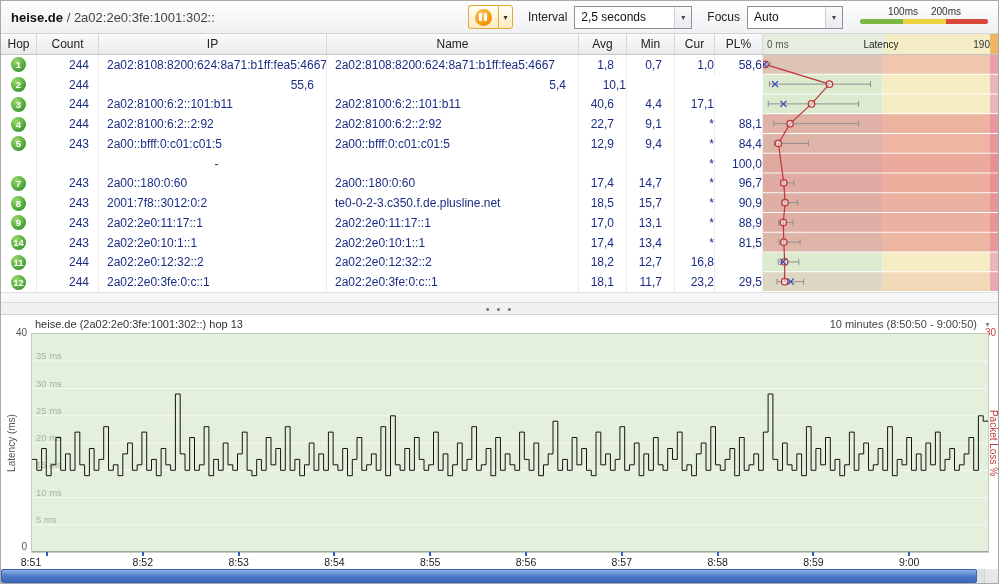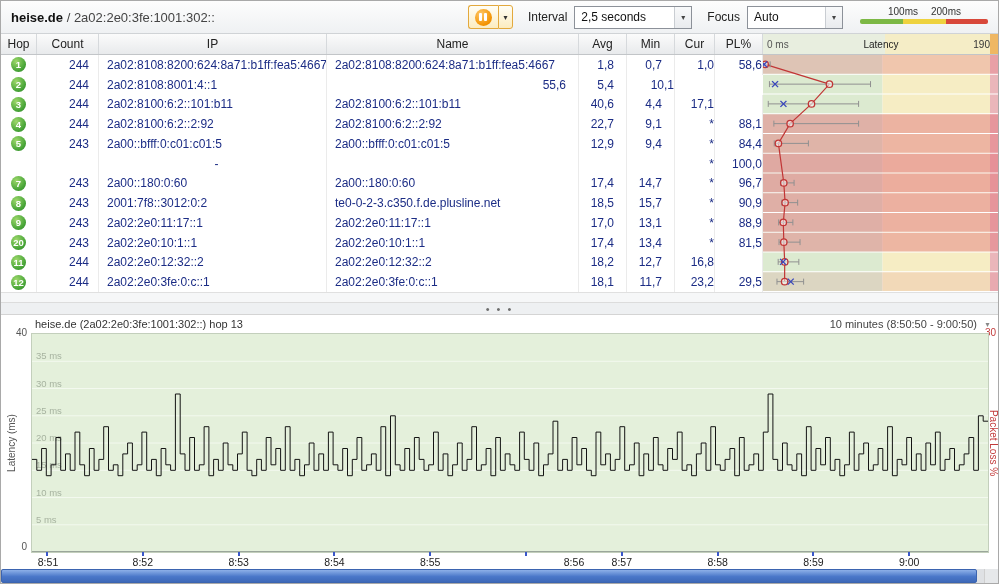--- a/index.html
+++ b/index.html
@@ -157,21 +157,20 @@
         <div class="cell c-min">0,7</div>
         <div class="cell c-cur">1,0</div>
         <div class="cell c-pl">58,6</div>
         <div class="cell c-graph"></div>
       </div>
       <div class="trow">
         <div class="cell c-hop">
           <span class="hopball">2</span>
         </div>
         <div class="cell c-count">244</div>
-        <div class="cell c-name">2a02:8108:8001:4::1</div>
         <div class="cell c-avg">55,6</div>
         <div class="cell c-min">5,4</div>
         <div class="cell c-cur">10,1</div>
         <div class="cell c-pl"></div>
         <div class="cell c-graph"></div>
       </div>
       <div class="trow">
         <div class="cell c-hop">
           <span class="hopball">3</span>
         </div>
@@ -255,21 +254,21 @@
         <div class="cell c-ip">2a02:2e0:11:17::1</div>
         <div class="cell c-name">2a02:2e0:11:17::1</div>
         <div class="cell c-avg">17,0</div>
         <div class="cell c-min">13,1</div>
         <div class="cell c-cur">*</div>
         <div class="cell c-pl">88,9</div>
         <div class="cell c-graph"></div>
       </div>
       <div class="trow">
         <div class="cell c-hop">
-          <span class="hopball">20</span>
+          <span class="hopball">14</span>
         </div>
         <div class="cell c-count">243</div>
         <div class="cell c-ip">2a02:2e0:10:1::1</div>
         <div class="cell c-name">2a02:2e0:10:1::1</div>
         <div class="cell c-avg">17,4</div>
         <div class="cell c-min">13,4</div>
         <div class="cell c-cur">*</div>
         <div class="cell c-pl">81,5</div>
         <div class="cell c-graph"></div>
       </div>
@@ -437,31 +436,31 @@
           <line x1="0" y1="163.5" x2="956" y2="163.5" stroke="#f3f9ef" stroke-width="1"></line>
           <text x="4" y="161.5" fill="#a7b3a0" font-size="9.5">10 ms</text>
           <line x1="0" y1="190.8" x2="956" y2="190.8" stroke="#f3f9ef" stroke-width="1"></line>
           <text x="4" y="188.8" fill="#a7b3a0" font-size="9.5">5 ms</text>
           <path d="M0 125.4 H4.8 V136.3 H9.6 V114.5 H14.3 V141.7 H19.1 V130.8 H23.9 V103.5 H28.7 V136.3 H33.5 V119.9 H38.2 V136.3 H43.0 V98.1 H47.8 V130.8 H52.6 V141.7 H57.4 V114.5 H62.1 V136.3 H66.9 V125.4 H71.7 V92.7 H76.5 V136.3 H81.3 V130.8 H86.0 V141.7 H90.8 V119.9 H95.6 V109.0 H100.4 V136.3 H105.2 V130.8 H109.9 V98.1 H114.7 V136.3 H119.5 V125.4 H124.3 V141.7 H129.1 V114.5 H133.8 V130.8 H138.6 V136.3 H143.4 V60.0 H148.2 V119.9 H153.0 V136.3 H157.7 V103.5 H162.5 V136.3 H167.3 V130.8 H172.1 V92.7 H176.9 V141.7 H181.6 V125.4 H186.4 V136.3 H191.2 V109.0 H196.0 V130.8 H200.8 V136.3 H205.5 V119.9 H210.3 V98.1 H215.1 V136.3 H219.9 V141.7 H224.7 V125.4 H229.4 V136.3 H234.2 V103.5 H239.0 V130.8 H243.8 V114.5 H248.6 V136.3 H253.3 V92.7 H258.1 V136.3 H262.9 V125.4 H267.7 V141.7 H272.5 V130.8 H277.2 V109.0 H282.0 V136.3 H286.8 V119.9 H291.6 V136.3 H296.4 V98.1 H301.1 V130.8 H305.9 V136.3 H310.7 V114.5 H315.5 V141.7 H320.3 V125.4 H325.0 V103.5 H329.8 V136.3 H334.6 V130.8 H339.4 V119.9 H344.2 V136.3 H348.9 V92.7 H353.7 V141.7 H358.5 V81.8 H363.3 V130.8 H368.1 V136.3 H372.8 V114.5 H377.6 V136.3 H382.4 V103.5 H387.2 V125.4 H392.0 V136.3 H396.7 V130.8 H401.5 V98.1 H406.3 V136.3 H411.1 V119.9 H415.9 V141.7 H420.6 V130.8 H425.4 V109.0 H430.2 V136.3 H435.0 V125.4 H439.8 V92.7 H444.5 V136.3 H449.3 V130.8 H454.1 V114.5 H458.9 V141.7 H463.7 V103.5 H468.4 V136.3 H473.2 V119.9 H478.0 V130.8 H482.8 V136.3 H487.6 V98.1 H492.3 V125.4 H497.1 V136.3 H501.9 V109.0 H506.7 V141.7 H511.5 V130.8 H516.2 V119.9 H521.0 V87.2 H525.8 V136.3 H530.6 V125.4 H535.4 V136.3 H540.1 V103.5 H544.9 V130.8 H549.7 V114.5 H554.5 V136.3 H559.3 V141.7 H564.0 V98.1 H568.8 V130.8 H573.6 V119.9 H578.4 V136.3 H583.2 V125.4 H587.9 V92.7 H592.7 V136.3 H597.5 V130.8 H602.3 V109.0 H607.1 V141.7 H611.8 V119.9 H616.6 V136.3 H621.4 V103.5 H626.2 V130.8 H631.0 V136.3 H635.7 V114.5 H640.5 V125.4 H645.3 V98.1 H650.1 V136.3 H654.9 V130.8 H659.6 V141.7 H664.4 V119.9 H669.2 V109.0 H674.0 V136.3 H678.8 V92.7 H683.5 V130.8 H688.3 V136.3 H693.1 V125.4 H697.9 V114.5 H702.7 V141.7 H707.4 V103.5 H712.2 V136.3 H717.0 V130.8 H721.8 V119.9 H726.6 V136.3 H731.3 V98.1 H736.1 V60.0 H740.9 V125.4 H745.7 V136.3 H750.5 V109.0 H755.2 V130.8 H760.0 V136.3 H764.8 V119.9 H769.6 V141.7 H774.4 V92.7 H779.1 V136.3 H783.9 V114.5 H788.7 V130.8 H793.5 V103.5 H798.3 V136.3 H803.0 V125.4 H807.8 V141.7 H812.6 V130.8 H817.4 V98.1 H822.2 V136.3 H826.9 V119.9 H831.7 V109.0 H836.5 V136.3 H841.3 V130.8 H846.1 V114.5 H850.8 V136.3 H855.6 V92.7 H860.4 V141.7 H865.2 V125.4 H870.0 V130.8 H874.7 V103.5 H879.5 V136.3 H884.3 V119.9 H889.1 V136.3 H893.9 V109.0 H898.6 V130.8 H903.4 V98.1 H908.2 V136.3 H913.0 V125.4 H917.8 V114.5 H922.5 V136.3 H927.3 V130.8 H932.1 V119.9 H936.9 V103.5 H941.7 V136.3 H946.4 V81.8 H951.2 V87.2 H956" fill="none" stroke="#141414" stroke-width="1"></path>
           <line x1="0" y1="217.5" x2="956" y2="217.5" stroke="#9aa69a" stroke-width="1"></line>
         </svg>
     </div>
     <div class="tl-xlabels">
         <span class="tick" style="left: 16px;"></span>
-        <span class="xl" style="left: 17px;">8:51</span>
+        <span class="xl" style="left: 0;">8:51</span>
         <span class="tick" style="left: 111.8px;"></span>
         <span class="xl" style="left: 111.8px;">8:52</span>
         <span class="tick" style="left: 207.6px;"></span>
         <span class="xl" style="left: 207.6px;">8:53</span>
         <span class="tick" style="left: 303.4px;"></span>
         <span class="xl" style="left: 303.4px;">8:54</span>
         <span class="tick" style="left: 399.2px;"></span>
         <span class="xl" style="left: 399.2px;">8:55</span>
         <span class="tick" style="left: 495px;"></span>
-        <span class="xl" style="left: 495px; margin-left: 48px;">8:56</span>
+        <span class="xl" style="left: 495px;">8:56</span>
         <span class="tick" style="left: 590.8px;"></span>
         <span class="xl" style="left: 590.8px;">8:57</span>
         <span class="tick" style="left: 686.6px;"></span>
         <span class="xl" style="left: 686.6px;">8:58</span>
         <span class="tick" style="left: 782.4px;"></span>
         <span class="xl" style="left: 782.4px;">8:59</span>
         <span class="tick" style="left: 878.2px;"></span>
         <span class="xl" style="left: 878.2px;">9:00</span>
       </div>
   </div>

